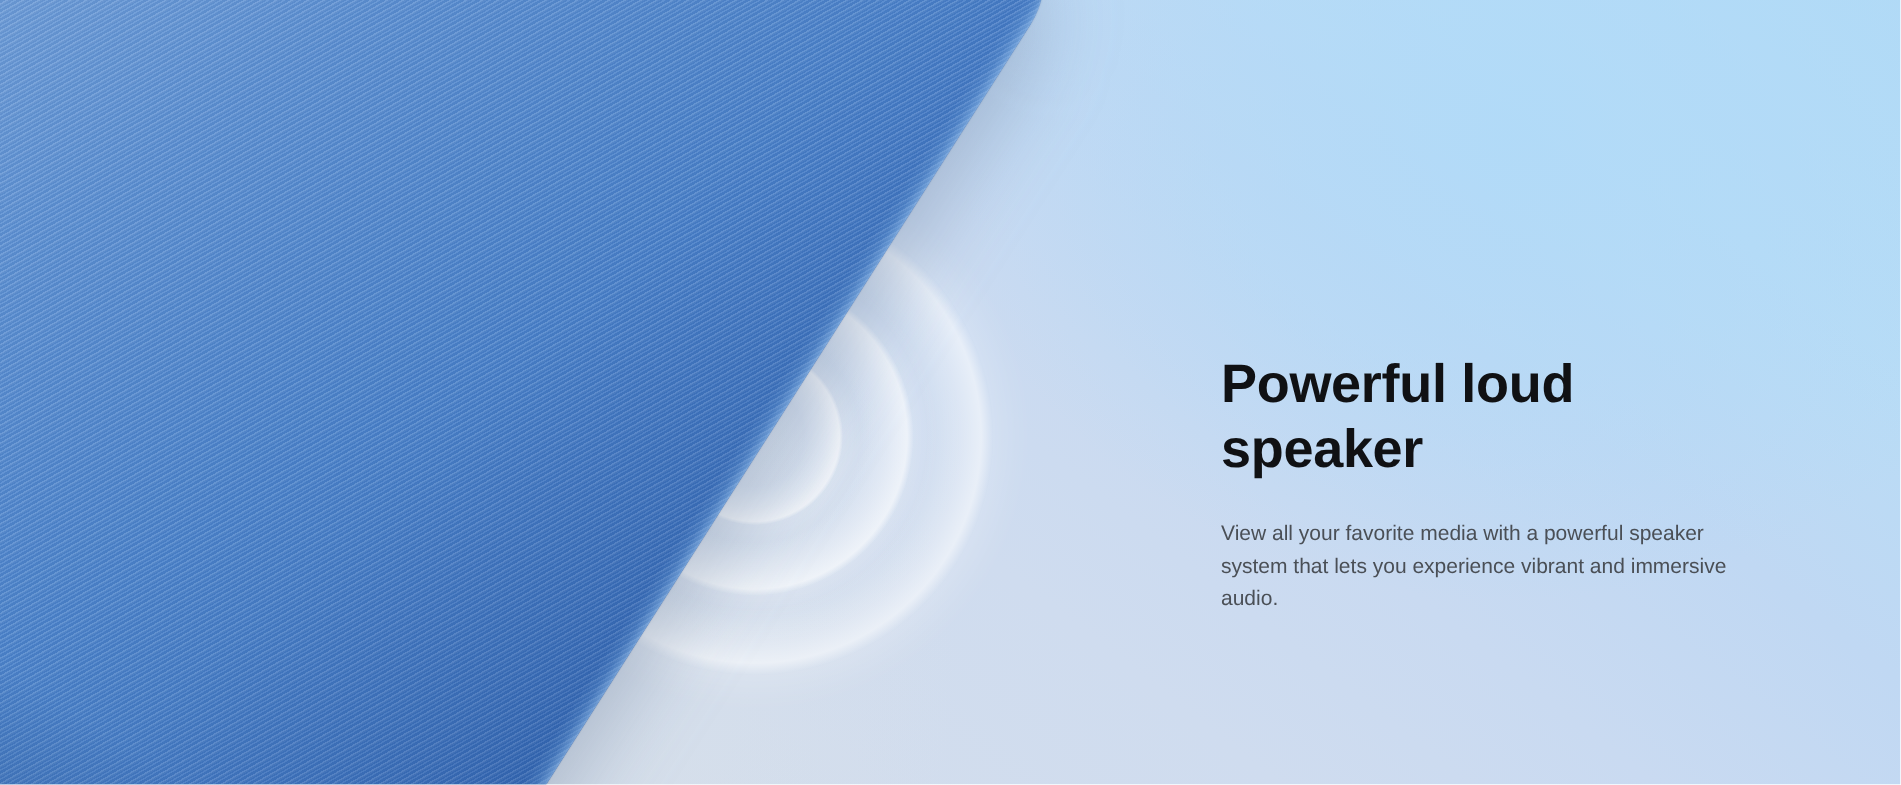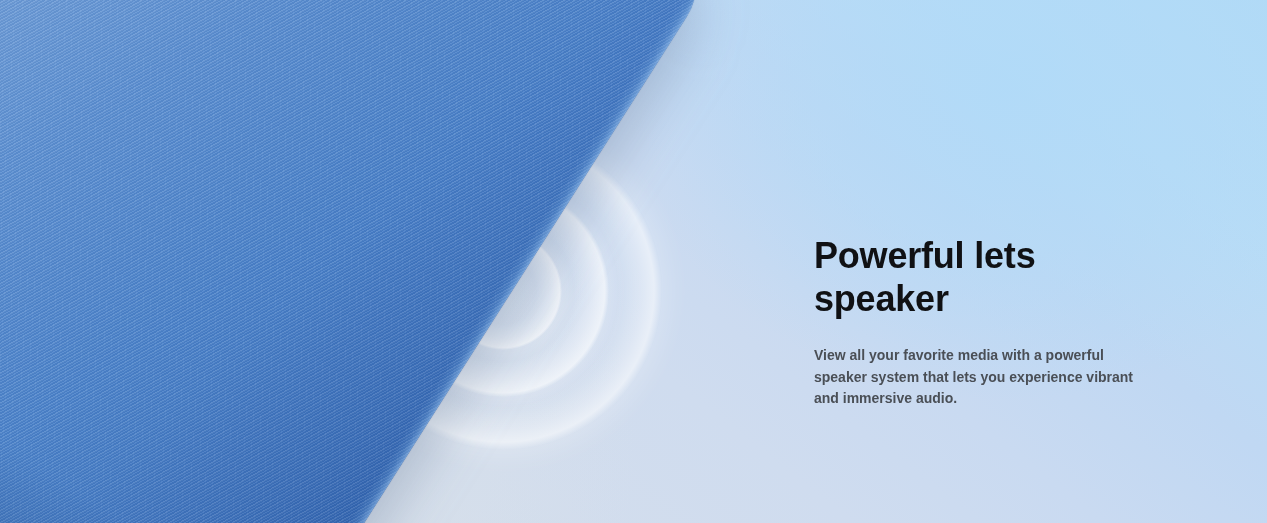--- a/index.html
+++ b/index.html
@@ -249,21 +249,21 @@
     line-height: 43px;
     font-weight: 700;
     letter-spacing: -0.2px;
     color: #101114;
     white-space: pre-line;
   }
   .copy p {
     margin: 25px 0 0 0;
     font-size: 14px;
     line-height: 21.5px;
-    font-weight: 700;
+    font-weight: 400;
     color: #4a4f56;
     max-width: 340px;
   }
 </style>
 </head>
 <body>
 
 <div class="banner">
 
   <div class="bg-glow"></div>
@@ -284,18 +284,18 @@
       <div class="phone-sheen"></div>
       <div class="phone-darkedge"></div>
 
       <div class="phone-rim-right"></div>
       <div class="phone-rim-bottom"></div>
       <div class="phone-rim-left"></div>
     </div>
   </div>
 
   <div class="copy">
-    <h2>Powerful lets
+    <h2>Powerful loud
 speaker</h2>
     <p>View all your favorite media with a powerful speaker system that lets you experience vibrant and immersive audio.</p>
   </div>
 
 </div>
 
 </body></html>

